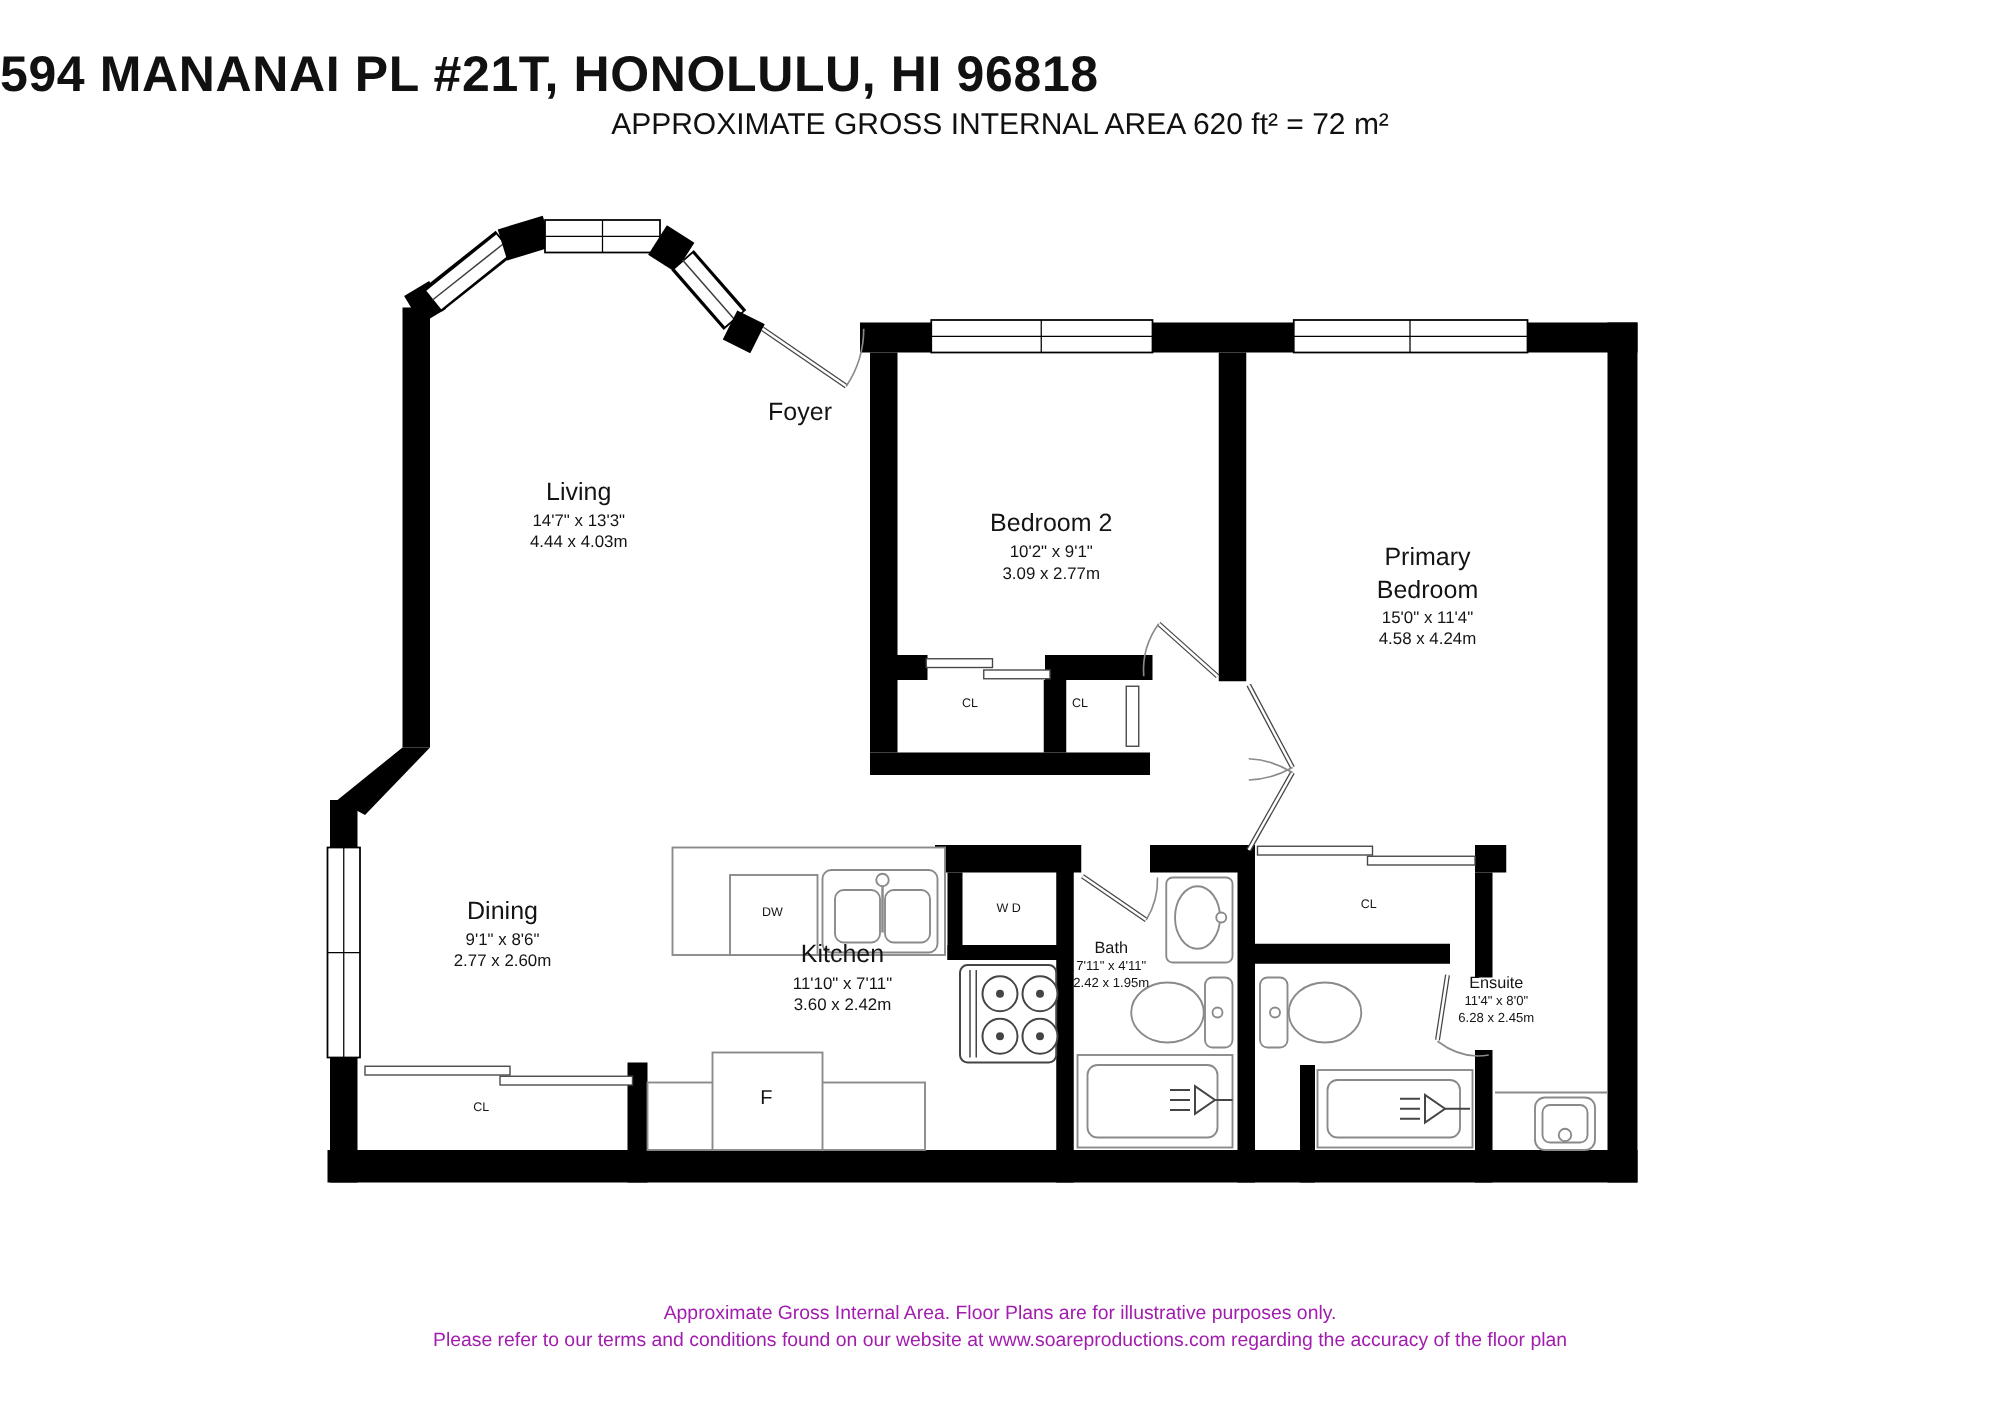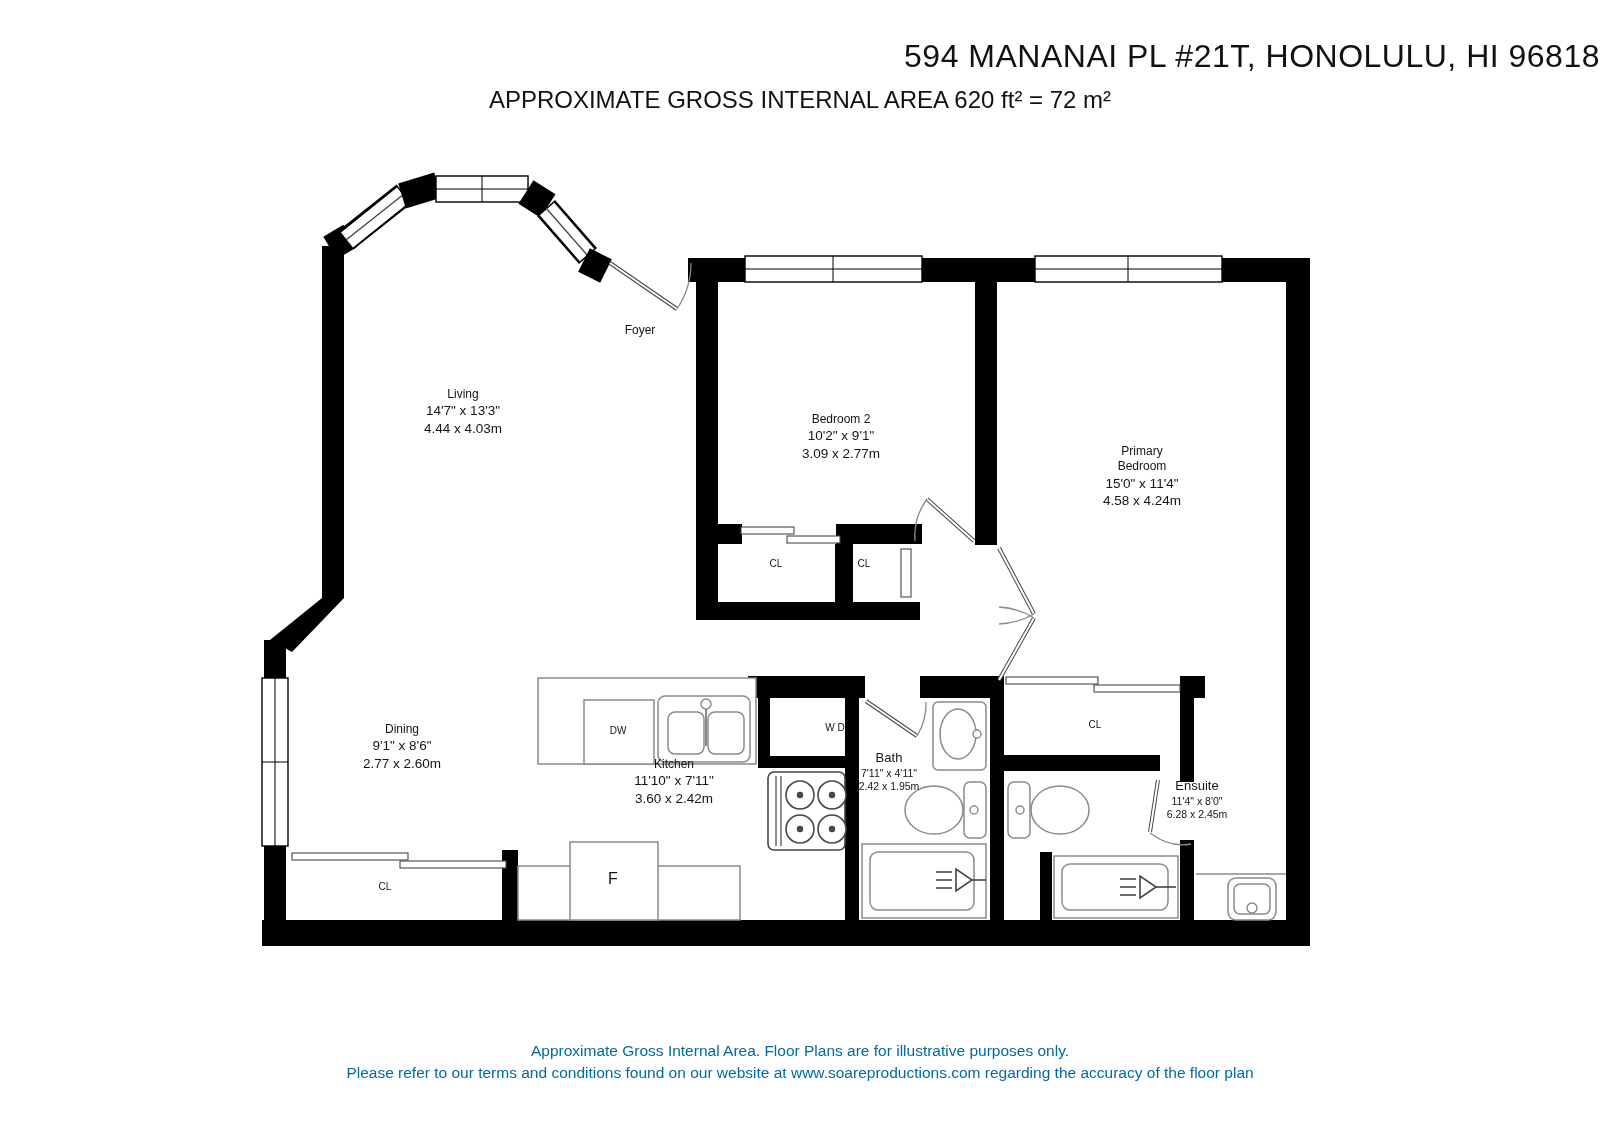--- a/index.html
+++ b/index.html
@@ -1,39 +1,39 @@
 <!DOCTYPE html>
 <html><head>
 <meta charset="utf-8">
 <style>
   html,body { margin:0; padding:0; background:#fff; }
   .canvas {
     position:relative; width:1600px; height:1130px; background:#ffffff;
     font-family:"Liberation Sans", sans-serif; color:#111; overflow:hidden;
   }
   .title {
-    position:absolute; top:38px; left:0; width:100%; text-align:right;
-    font-size:32px; font-weight:normal; letter-spacing:.5px; white-space:nowrap;
+    position:absolute; top:38px; left:0; width:100%; text-align:left;
+    font-size:40px; font-weight:bold; letter-spacing:.5px; white-space:nowrap;
   }
   .subtitle {
     position:absolute; top:86px; left:0; width:100%; text-align:center;
     font-size:24px; font-weight:normal; white-space:nowrap;
   }
   svg.plan { position:absolute; left:0; top:0; width:1600px; height:1130px; }
   .lbl {
     position:absolute; transform:translate(-50%,-50%); text-align:center;
     line-height:1.28; white-space:nowrap; color:#141414;
   }
-  .lbl .l1 { font-size:12px; }
+  .lbl .l1 { font-size:20px; }
   .lbl .l2 { font-size:13.5px; }
   .lbl.sm .l1 { font-size:13px; }
   .lbl.sm .l2 { font-size:10.5px; }
   .tag { position:absolute; transform:translate(-50%,-50%); font-size:10px; color:#141414; white-space:nowrap; }
   .footer1, .footer2 {
-    position:absolute; left:0; width:100%; text-align:center; font-size:15.5px; color:#0369a1; white-space:nowrap;
+    position:absolute; left:0; width:100%; text-align:center; font-size:15.5px; color:#a21caf; white-space:nowrap;
   }
   .footer1 { top:1042px; }
   .footer2 { top:1064px; }
 </style>
 </head>
 <body>
 
 <div class="canvas">
 
   <div class="title">594 MANANAI PL #21T, HONOLULU, HI 96818</div>
@@ -296,20 +296,20 @@
   <div class="lbl sm" style="left:1197px; top:800px;">
     <div class="l1">Ensuite</div>
     <div class="l2">11'4" x 8'0"</div>
     <div class="l2">6.28 x 2.45m</div>
   </div>
 
   <div class="tag" style="left:776px; top:563px;">CL</div>
   <div class="tag" style="left:864px; top:563px;">CL</div>
   <div class="tag" style="left:1095px; top:724px;">CL</div>
   <div class="tag" style="left:385px; top:886px;">CL</div>
-  <div class="tag" style="left:807px; top:727px;margin-left:28px;">W D</div>
+  <div class="tag" style="left:807px; top:727px;">W D</div>
   <div class="tag" style="left:618px; top:730px;">DW</div>
   <div class="tag" style="left:613px; top:879px; font-size:16px;">F</div>
 
   <div class="footer1">Approximate Gross Internal Area. Floor Plans are for illustrative purposes only.</div>
   <div class="footer2">Please refer to our terms and conditions found on our website at www.soareproductions.com regarding the accuracy of the floor plan</div>
 
 </div>
 
 </body></html>

